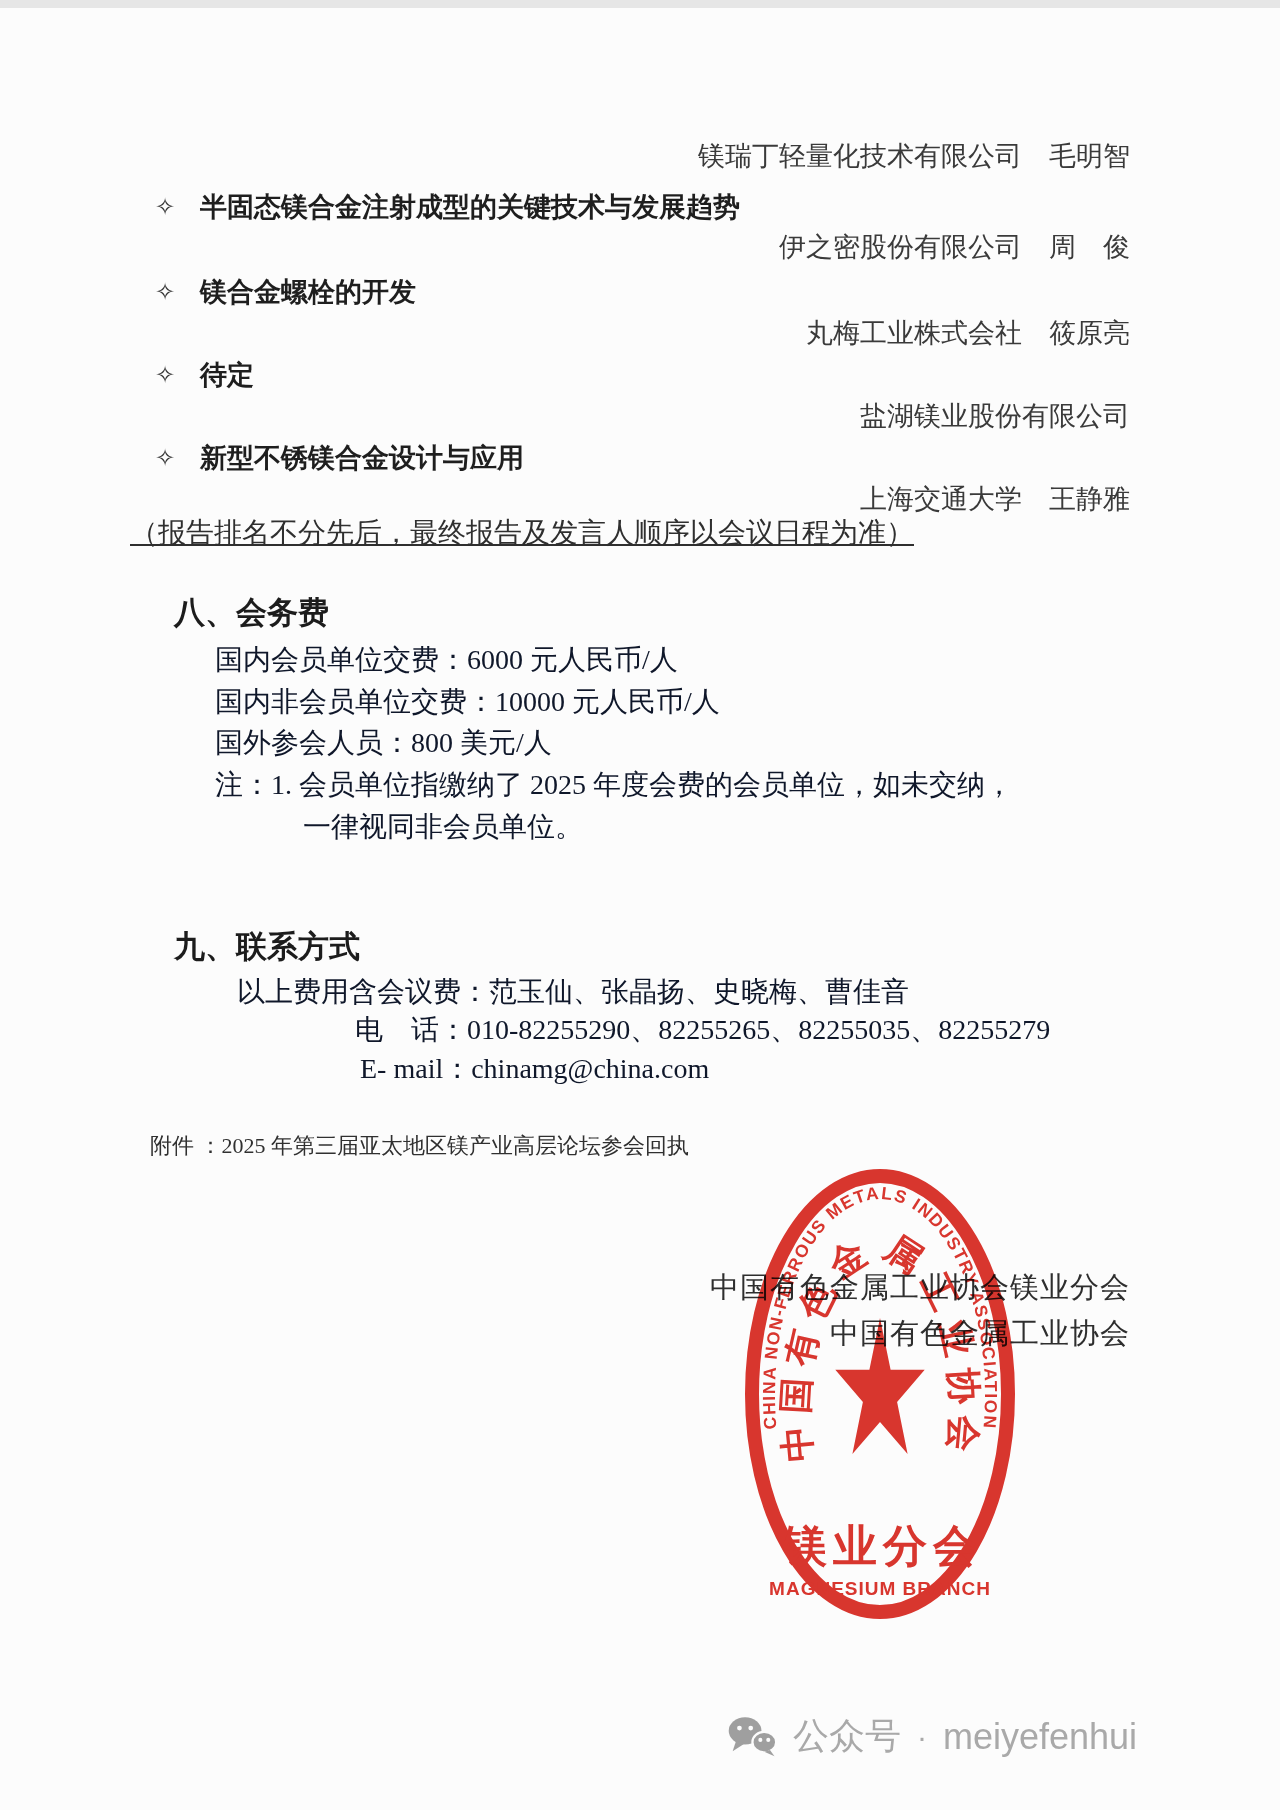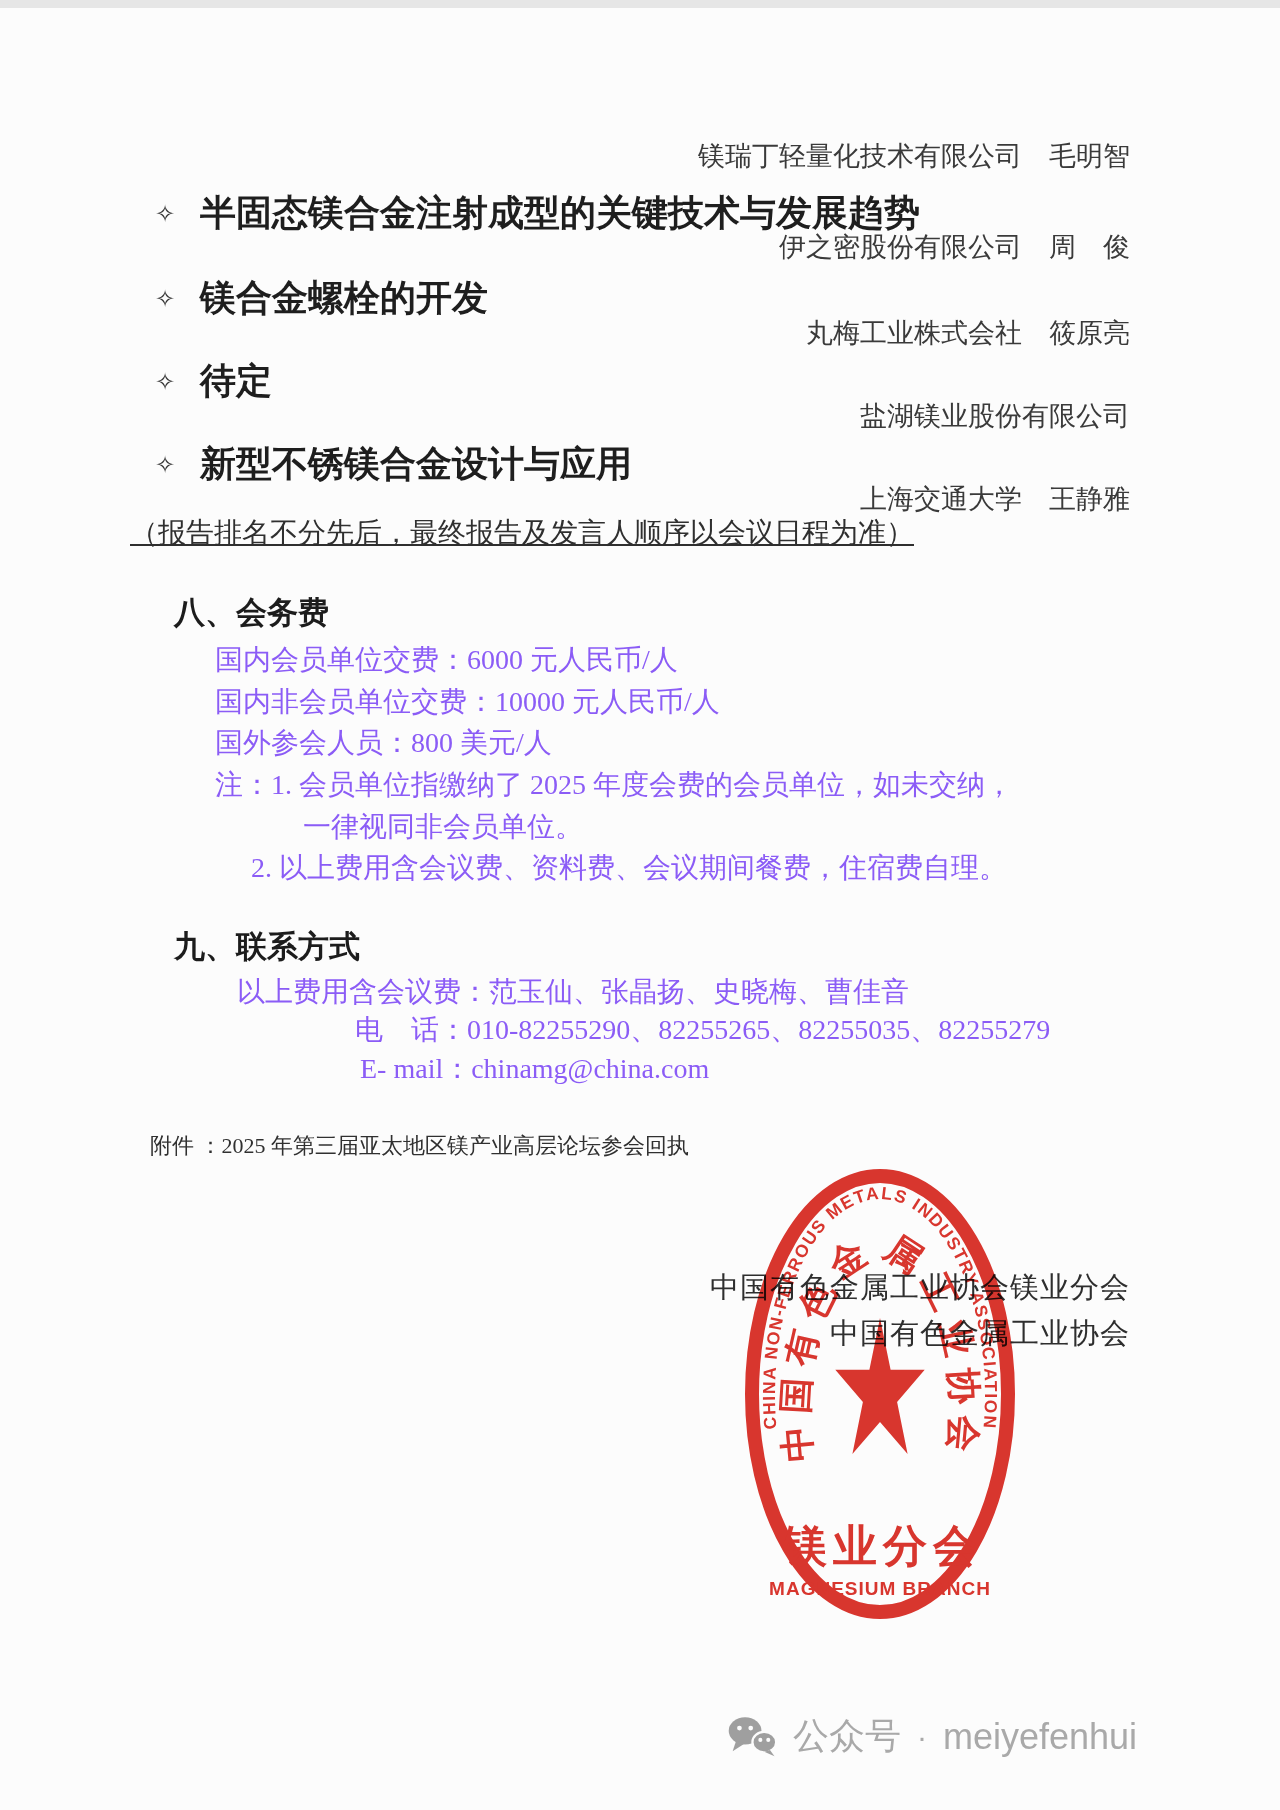--- a/index.html
+++ b/index.html
@@ -23,30 +23,30 @@
     right:150px;text-align:right;
     font-size:27px;color:var(--ink-soft);
     font-family:"Liberation Serif","DejaVu Serif",serif;
   }
   .topic-row{left:155px;display:flex;align-items:center;}
   .bullet{
     font-size:24px;color:#333;width:45px;
     font-family:"DejaVu Sans","Liberation Sans",sans-serif;
   }
   .topic-text{
-    font-size:36px;font-weight:700;color:#1e1e1e;
+    font-size:27px;font-weight:700;color:#1e1e1e;
     font-family:"Liberation Sans","DejaVu Sans",sans-serif;
   }
   .paren-note{left:130px;font-size:28px;color:#2f2f2f;text-decoration:underline;}
   .section-heading{
     left:150px;font-size:31px;font-weight:700;color:#1c1c1c;
     font-family:"Liberation Sans","DejaVu Sans",sans-serif;
     margin-left:24px;
   }
-  .fee-line,.note-line,.contact-line{font-size:28px;color:#8b5cf6;}
+  .fee-line,.note-line,.contact-line{font-size:28px;color:#0f172a;}
   .attachment-line{left:150px;font-size:22px;color:#303030;}
   .sig-line{right:150px;text-align:right;font-size:29px;color:#2e2e2e;letter-spacing:1px;z-index:1;}
   .seal-wrap{
     position:absolute;left:740px;top:1163px;width:280px;height:462px;
     z-index:2;mix-blend-mode:multiply;opacity:0.92;
   }
   .seal-wrap svg{width:100%;height:100%;}
   .seal-stroke{fill:none;stroke:var(--seal-red);}
   .seal-fill{fill:var(--seal-red);}
   .seal-ring-en{font-family:"Liberation Sans","DejaVu Sans",sans-serif;font-weight:700;font-size:17.5px;letter-spacing:1.5px;}
@@ -99,21 +99,20 @@
   <div class="abs affiliation" style="top:481px">上海交通大学　王静雅</div>
 
   <div class="abs paren-note" style="top:514px">（报告排名不分先后，最终报告及发言人顺序以会议日程为准）</div>
 
   <div class="abs section-heading" style="top:592px">八、会务费</div>
   <div class="abs fee-line" style="left:215px;top:641px">国内会员单位交费：6000 元人民币/人</div>
   <div class="abs fee-line" style="left:215px;top:683px">国内非会员单位交费：10000 元人民币/人</div>
   <div class="abs fee-line" style="left:215px;top:724px">国外参会人员：800 美元/人</div>
   <div class="abs note-line" style="left:215px;top:766px">注：1. 会员单位指缴纳了 2025 年度会费的会员单位，如未交纳，</div>
   <div class="abs note-line" style="left:303px;top:808px">一律视同非会员单位。</div>
-  <div class="abs note-line" style="left:251px;top:849px">2. 以上费用含会议费、资料费、会议期间餐费，住宿费自理。</div>
 
   <div class="abs section-heading" style="top:926px">九、联系方式</div>
   <div class="abs contact-line" style="left:237px;top:973px">以上费用含会议费：范玉仙、张晶扬、史晓梅、曹佳音</div>
   <div class="abs contact-line" style="left:355px;top:1011px">电　话：010-82255290、82255265、82255035、82255279</div>
   <div class="abs contact-line" style="left:360px;top:1050px">E- mail：chinamg@china.com</div>
 
   <div class="abs attachment-line" style="top:1131px">附件 ：2025 年第三届亚太地区镁产业高层论坛参会回执</div>
 
   <div class="abs sig-line" style="top:1268px">中国有色金属工业协会镁业分会</div>
   <div class="abs sig-line" style="top:1314px">中国有色金属工业协会</div>

